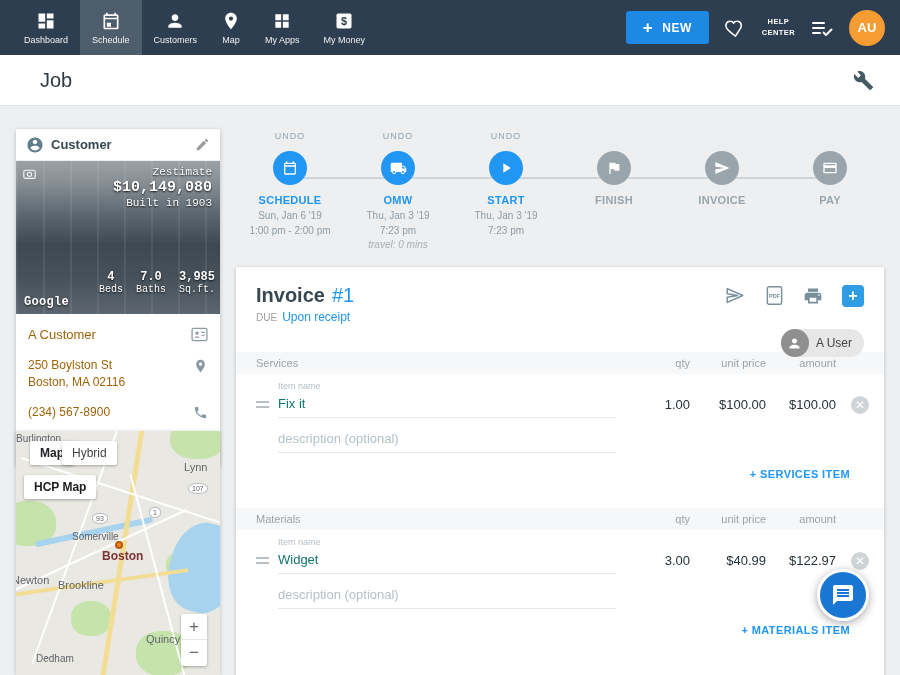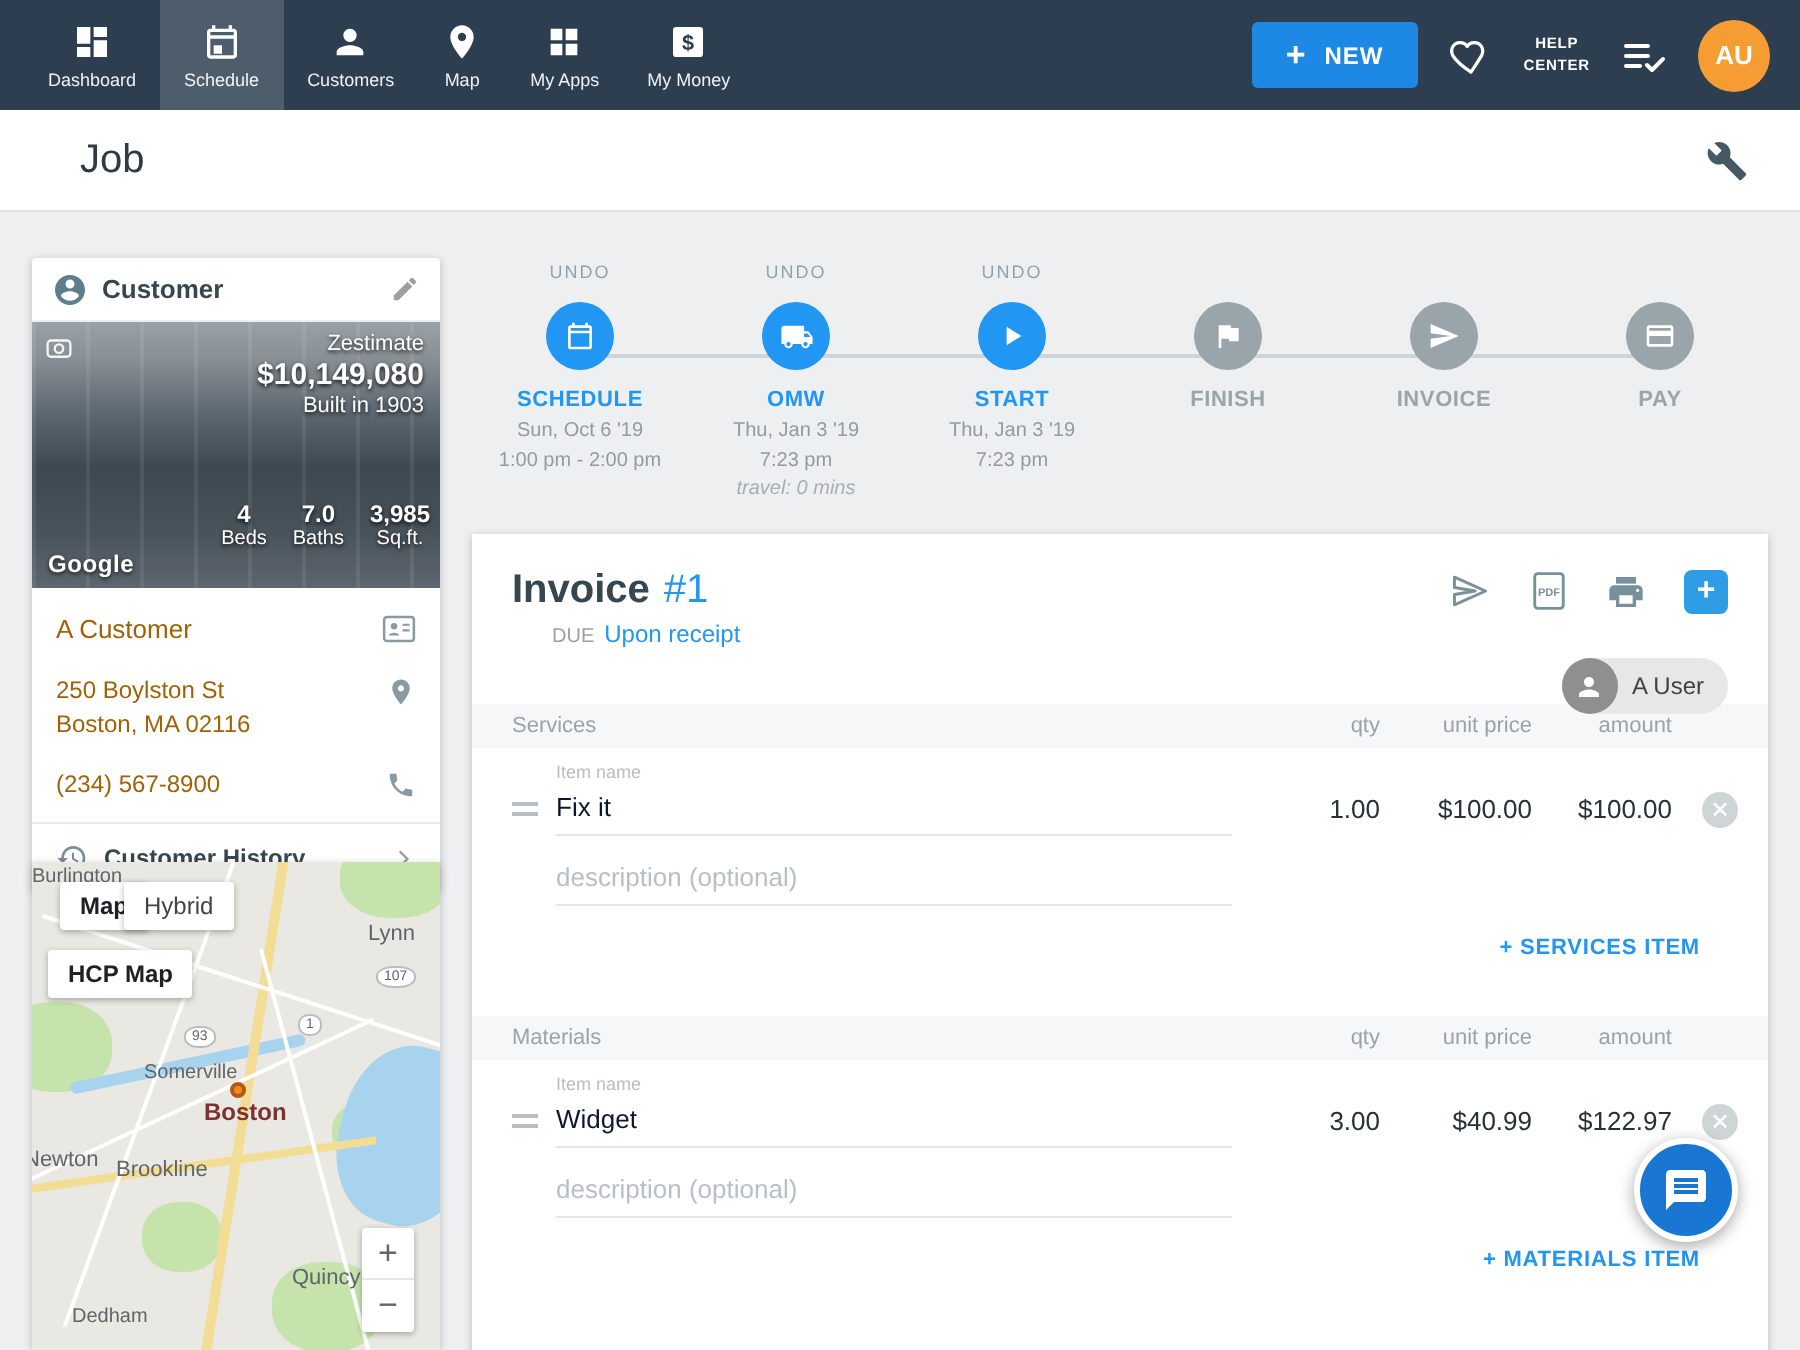--- a/index.html
+++ b/index.html
@@ -22,24 +22,25 @@
   
   .page-header { position:absolute; top:55px; left:0; right:0; height:51px; background:#fff; border-bottom:1px solid #e2e5e7; display:flex; align-items:center; z-index:30; }
   .page-title { font-size:20px; color:#2f3a42; margin-left:40px; }
   .job-tools { margin-left:auto; margin-right:26px; cursor:pointer; }
 
   
   .customer-card { position:absolute; left:16px; top:129px; width:204px; background:#fff; box-shadow:0 1px 4px rgba(0,0,0,.22); border-radius:2px; z-index:6; }
   .cc-head { display:flex; align-items:center; height:32px; padding:0 10px; border-bottom:1px solid #eee; }
   .cc-title { font-size:13px; font-weight:bold; color:#37474f; margin-left:7px; }
   .cc-edit { margin-left:auto; cursor:pointer; display:flex; }
-  .photo { position:relative; height:133px; color:#fff;
+  .photo { position:relative; height:153px; color:#fff;
     background-image:
       repeating-linear-gradient(90deg, rgba(255,255,255,.08) 0 2px, transparent 2px 27px),
       linear-gradient(180deg,#9aa1a7 0%,#868e94 15%,#5b6670 35%,#3d4851 55%,#47525b 78%,#5d666e 100%);
+    font-family: Liberation Mono, monospace;
   }
   .z-block { position:absolute; top:5px; right:8px; text-align:right; text-shadow:0 1px 2px rgba(0,0,0,.85); }
   .z-label { font-size:11px; }
   .z-value { font-size:15px; font-weight:bold; margin:1px 0; }
   .z-built { font-size:11px; }
   .stats { position:absolute; right:5px; bottom:19px; display:flex; gap:13px; text-align:center; text-shadow:0 1px 2px rgba(0,0,0,.85); }
   .stat-v { font-size:12px; font-weight:bold; }
   .stat-l { font-size:10px; }
   .google { position:absolute; left:8px; bottom:5px; font-size:12px; letter-spacing:.3px; font-weight:bold; text-shadow:0 1px 2px rgba(0,0,0,.7); }
   .sv-icon { position:absolute; top:6px; left:6px; opacity:.9; }
@@ -87,37 +88,37 @@
 
   
   .invoice-card { position:absolute; left:236px; top:267px; width:648px; height:420px; background:#fff; box-shadow:0 1px 4px rgba(0,0,0,.22); z-index:5; }
   .inv-head { position:relative; padding:17px 20px 0; }
   .inv-title-row { display:flex; align-items:center; }
   .inv-title { font-size:20px; font-weight:bold; color:#37474f; }
   .inv-num { font-size:20px; color:#2196f3; margin-left:7px; cursor:pointer; }
   .inv-icons { margin-left:auto; display:flex; align-items:center; gap:19px; }
   .iic { cursor:pointer; display:flex; }
   .plus-tile { width:22px; height:22px; border-radius:4px; background:#2e9de5; color:#fff; display:flex; align-items:center; justify-content:center; font-size:16px; font-weight:bold; cursor:pointer; }
-  .due-row { margin-top:3px; display:flex; align-items:baseline; gap:5px;margin-left:20px; }
+  .due-row { margin-top:3px; display:flex; align-items:baseline; gap:5px; }
   .due-label { font-size:10px; color:#9e9e9e; }
   .due-value { font-size:12px; color:#2196f3; cursor:pointer; }
   .assignee { position:absolute; right:20px; top:62px; height:28px; background:#e7e7e7; border-radius:14px; display:flex; align-items:center; padding-right:12px; cursor:pointer; }
   .as-av { width:28px; height:28px; border-radius:50%; background:#8f8f8f; display:flex; align-items:center; justify-content:center; margin-right:7px; }
   .as-name { font-size:12px; color:#424242; }
 
   .grid { display:grid; grid-template-columns:20px 22px 338px 74px 76px 70px 48px; align-items:center; }
   .band { background:#f6f7f8; height:22px; margin-top:28px; font-size:11px; color:#9aa3a9; }
   .band.m { margin-top:26px; }
   .band .sec { grid-column:2/4; }
   .rcol { text-align:right; }
   .item-label-row { margin-top:7px; }
   .item-label { grid-column:3/4; font-size:9px; color:#b6bec4; }
   .handle { grid-column:2/3; display:flex; flex-direction:column; gap:3px; cursor:grab; width:13px; }
   .handle i { display:block; width:13px; height:2px; background:#b7bfc4; }
-  .item-input { grid-column:3/4; width:100%; border:none; border-bottom:1px solid #e4e7e9; font-size:13px; color:#0f172a; padding:5px 0 6px; outline:none; background:transparent; font-family:inherit; }
+  .item-input { grid-column:3/4; width:100%; border:none; border-bottom:1px solid #e4e7e9; font-size:13px; color:#0f766e; padding:5px 0 6px; outline:none; background:transparent; font-family:inherit; }
   input::placeholder { color:#b6c0c6; }
   .val { font-size:13px; color:#263238; }
   .xbtn { grid-column:7/8; width:18px; height:18px; border-radius:50%; background:#cfd4d7; color:#fff; font-size:12px; line-height:1; display:flex; align-items:center; justify-content:center; cursor:pointer; justify-self:center; }
   .desc-row { margin-top:8px; }
   .add-link { text-align:right; padding:15px 34px 2px 0; font-size:11px; font-weight:bold; color:#2196f3; letter-spacing:.4px; cursor:pointer; }
 
   
   .fab { position:absolute; left:817px; top:569px; width:52px; height:52px; border-radius:50%; background:#1976d2; border:3px solid #fff; box-shadow:0 2px 8px rgba(0,0,0,.35); display:flex; align-items:center; justify-content:center; cursor:pointer; z-index:25; }
 </style>
 </head>
@@ -342,21 +343,21 @@
   <div class="steps">
     <div class="step">
       <div class="undo">UNDO</div>
       <div class="sc on">
           <svg width="16" height="16" viewBox="0 0 24 24">
             <path fill="#fff" d="M19 4h-1V2h-2v2H8V2H6v2H5c-1.1 0-2 .9-2 2v14c0 1.1.9 2 2 2h14c1.1 0 2-.9 2-2V6c0-1.1-.9-2-2-2zm0 16H5V10h14v10zM5 8V6h14v2H5z"></path>
           </svg>
         </div>
       <div class="slabel on">SCHEDULE</div>
       <div class="sdates">
-        <div>Sun, Oct 6 '19</div>
+        <div>Sun, Jan 6 '19</div>
         <div>1:00 pm - 2:00 pm</div>
       </div>
     </div>
     <div class="step">
       <div class="undo">UNDO</div>
       <div class="sc on">
           <svg width="17" height="17" viewBox="0 0 24 24">
             <path fill="#fff" d="M20 8h-3V4H3c-1.1 0-2 .9-2 2v11h2c0 1.66 1.34 3 3 3s3-1.34 3-3h6c0 1.66 1.34 3 3 3s3-1.34 3-3h2v-5l-3-4zM6 18.5c-.83 0-1.5-.67-1.5-1.5s.67-1.5 1.5-1.5 1.5.67 1.5 1.5-.67 1.5-1.5 1.5zm13.5-9l1.96 2.5H17V9.5h2.5zm-1.5 9c-.83 0-1.5-.67-1.5-1.5s.67-1.5 1.5-1.5 1.5.67 1.5 1.5-.67 1.5-1.5 1.5z"></path>
           </svg>
         </div>

